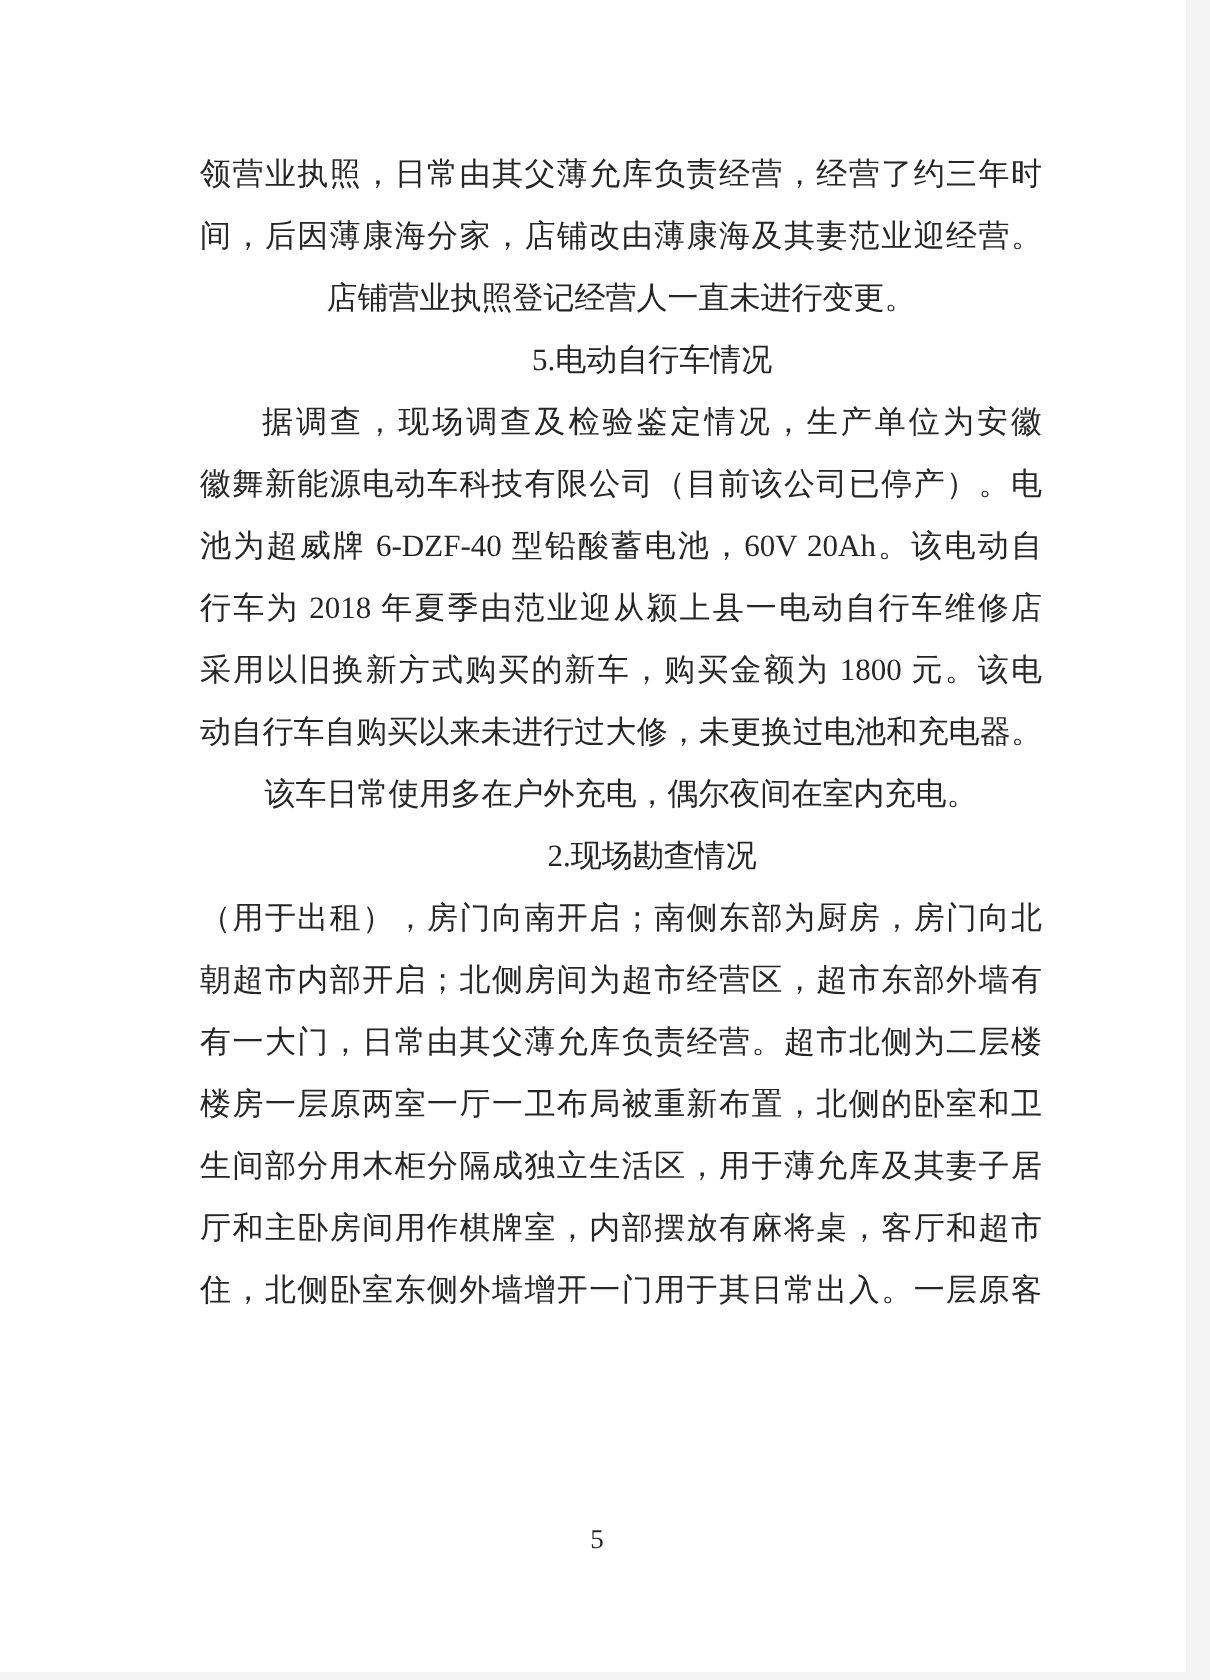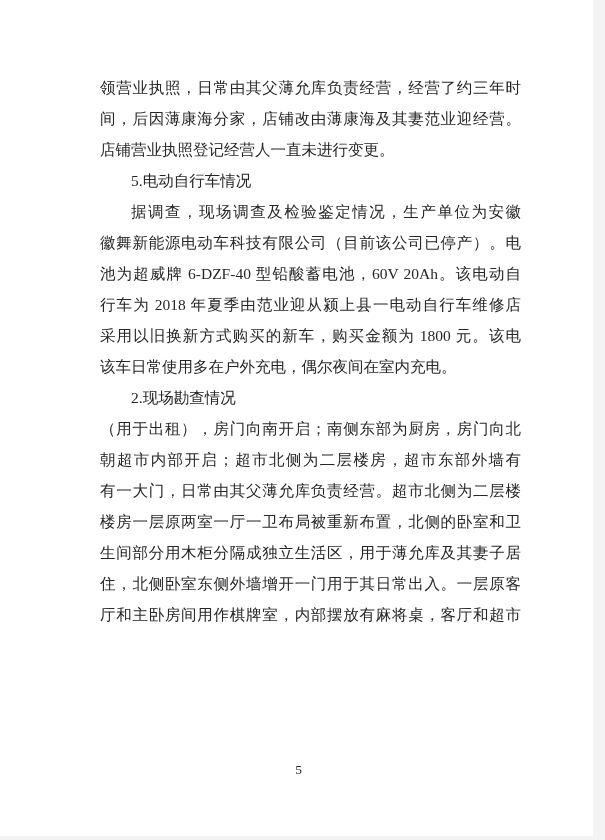--- a/index.html
+++ b/index.html
@@ -39,21 +39,21 @@
     top: 72px;
     width: 421px;
     color: var(--text-color, #262626);
     font-size: 15.5px;
     margin-left: 12px;
   }
   .line {
     height: 31px;
     line-height: 31px;
     white-space: nowrap;
-    text-align: left;
+    text-align: center;
   }
   .line.fill {
     white-space: normal;
     text-align: justify;
     text-align-last: justify;
     overflow: hidden;
   }
   .line.indent {
     text-indent: 2em;
   }
@@ -77,26 +77,27 @@
   <div class="text-block">
       <div class="line fill">领营业执照，日常由其父薄允库负责经营，经营了约三年时</div>
       <div class="line fill">间，后因薄康海分家，店铺改由薄康海及其妻范业迎经营。</div>
       <div class="line">店铺营业执照登记经营人一直未进行变更。</div>
       <div class="line indent">5.电动自行车情况</div>
       <div class="line indent fill">据调查，现场调查及检验鉴定情况，生产单位为安徽</div>
       <div class="line fill">徽舞新能源电动车科技有限公司（目前该公司已停产）。电</div>
       <div class="line fill">池为超威牌 6-DZF-40 型铅酸蓄电池，60V 20Ah。该电动自</div>
       <div class="line fill">行车为 2018 年夏季由范业迎从颍上县一电动自行车维修店</div>
       <div class="line fill">采用以旧换新方式购买的新车，购买金额为 1800 元。该电</div>
+      <div class="line fill">动自行车自购买以来未进行过大修，未更换过电池和充电器。</div>
       <div class="line">该车日常使用多在户外充电，偶尔夜间在室内充电。</div>
       <div class="line indent">2.现场勘查情况</div>
       <div class="line fill">（用于出租），房门向南开启；南侧东部为厨房，房门向北</div>
-      <div class="line fill">朝超市内部开启；超市北侧为二层楼房，超市东部外墙有</div>
+      <div class="line fill">朝超市内部开启；北侧房间为超市经营区，超市东部外墙有</div>
       <div class="line fill">有一大门，日常由其父薄允库负责经营。超市北侧为二层楼房，</div>
       <div class="line fill">楼房一层原两室一厅一卫布局被重新布置，北侧的卧室和卫</div>
       <div class="line fill">生间部分用木柜分隔成独立生活区，用于薄允库及其妻子居</div>
+      <div class="line fill">厅和主卧房间用作棋牌室，内部摆放有麻将桌，客厅和超市</div>
       <div class="line fill">住，北侧卧室东侧外墙增开一门用于其日常出入。一层原客</div>
-      <div class="line fill">厅和主卧房间用作棋牌室，内部摆放有麻将桌，客厅和超市</div>
     </div>
   <div class="page-number">5</div>
   <div class="scan-edge-right"></div>
   <div class="scan-edge-bottom"></div>
 </div>
 
 </body></html>

